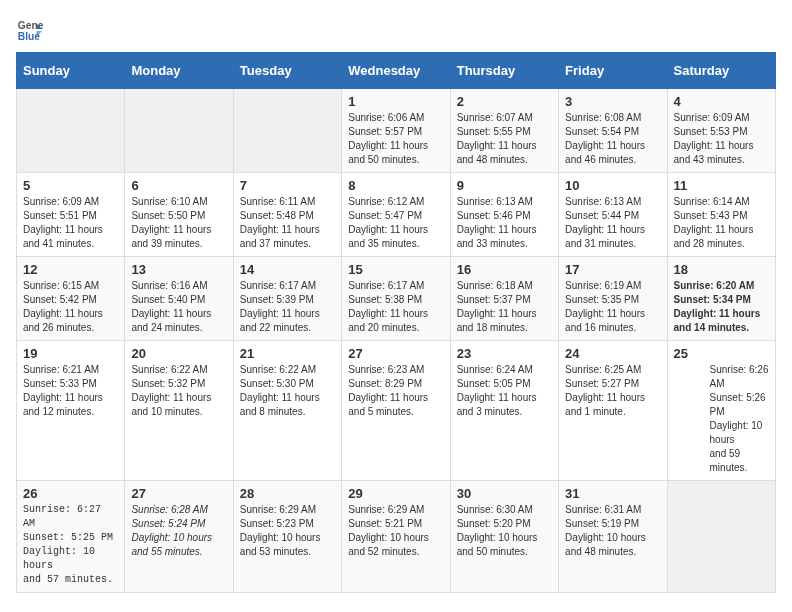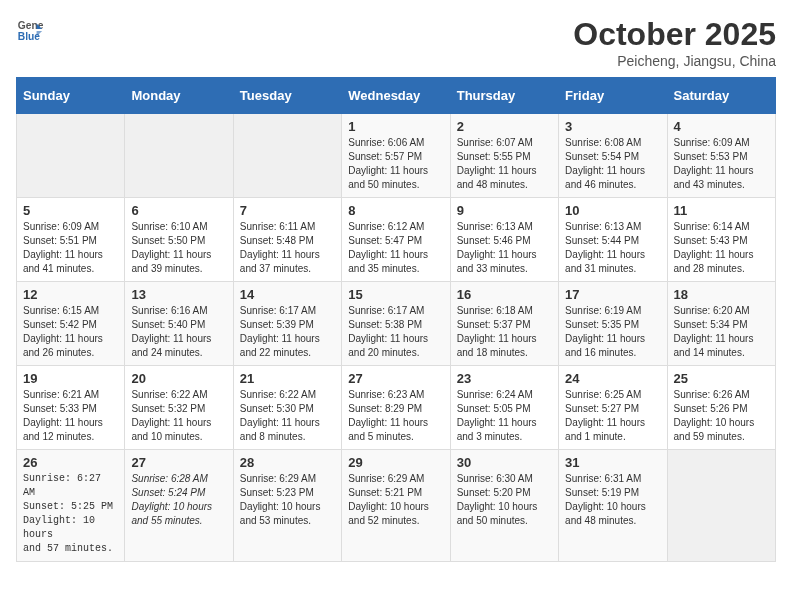--- a/index.html
+++ b/index.html
@@ -88,24 +88,20 @@
 <div class="header">
   <div class="logo">
     <svg class="logo-icon" viewBox="0 0 30 30">
       <rect x="0" y="0" width="30" height="30" fill="white"></rect>
       <text x="2" y="14" font-size="11" font-weight="bold" fill="#555">General</text>
       <text x="2" y="26" font-size="11" font-weight="bold" fill="#2e6db4">Blue</text>
       <polygon points="22,8 28,14 22,14" fill="#2e6db4"></polygon>
       <polygon points="22,16 28,16 22,22" fill="#2e6db4" opacity="0.6"></polygon>
     </svg>
   </div>
-  <div class="title-block">
-    <div class="month-title">October 2025</div>
-    <div class="location-title">Peicheng, Jiangsu, China</div>
-  </div>
 </div>
 
 <table class="calendar">
   <thead>
     <tr>
     <th>Sunday</th>
         <th>Monday</th>
         <th>Tuesday</th>
         <th>Wednesday</th>
         <th>Thursday</th>
@@ -236,21 +232,21 @@
         </td>
         <td>
           <div class="day-number">17</div>
           <div class="day-info" style="white-space: pre-line;">Sunrise: 6:19 AM
 Sunset: 5:35 PM
 Daylight: 11 hours
 and 16 minutes.</div>
         </td>
         <td>
           <div class="day-number">18</div>
-          <div class="day-info" style="white-space: pre-line;">Sunrise: 6:20 AM
+          <div class="day-info" style="white-space: pre-line; font-weight: bold;">Sunrise: 6:20 AM
 Sunset: 5:34 PM
 Daylight: 11 hours
 and 14 minutes.</div>
         </td>
       </tr>
       <tr>
         <td>
           <div class="day-number">19</div>
           <div class="day-info" style="white-space: pre-line;">Sunrise: 6:21 AM
 Sunset: 5:33 PM
@@ -287,21 +283,21 @@
         </td>
         <td>
           <div class="day-number">24</div>
           <div class="day-info" style="white-space: pre-line;">Sunrise: 6:25 AM
 Sunset: 5:27 PM
 Daylight: 11 hours
 and 1 minute.</div>
         </td>
         <td>
           <div class="day-number">25</div>
-          <div class="day-info" style="white-space: pre-line;">Sunrise: 6:26 AM
+          <div class="day-info" style="white-space: pre-line; margin-left: 36px;">Sunrise: 6:26 AM
 Sunset: 5:26 PM
 Daylight: 10 hours
 and 59 minutes.</div>
         </td>
       </tr>
       <tr>
         <td>
           <div class="day-number">26</div>
           <div class="day-info" style="white-space: pre-line; font-family: Liberation Mono, monospace;">Sunrise: 6:27 AM
 Sunset: 5:25 PM

